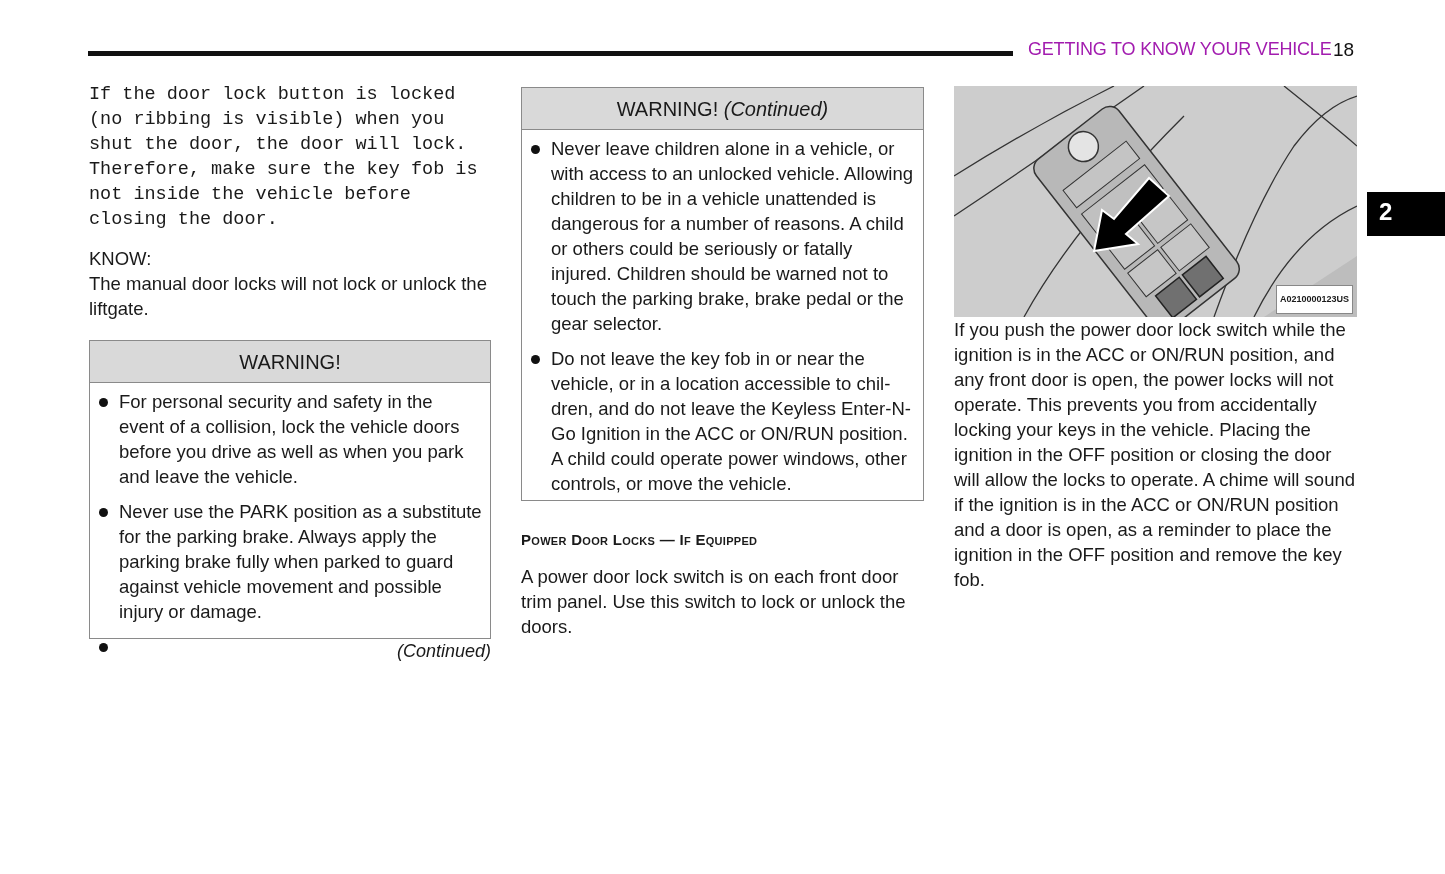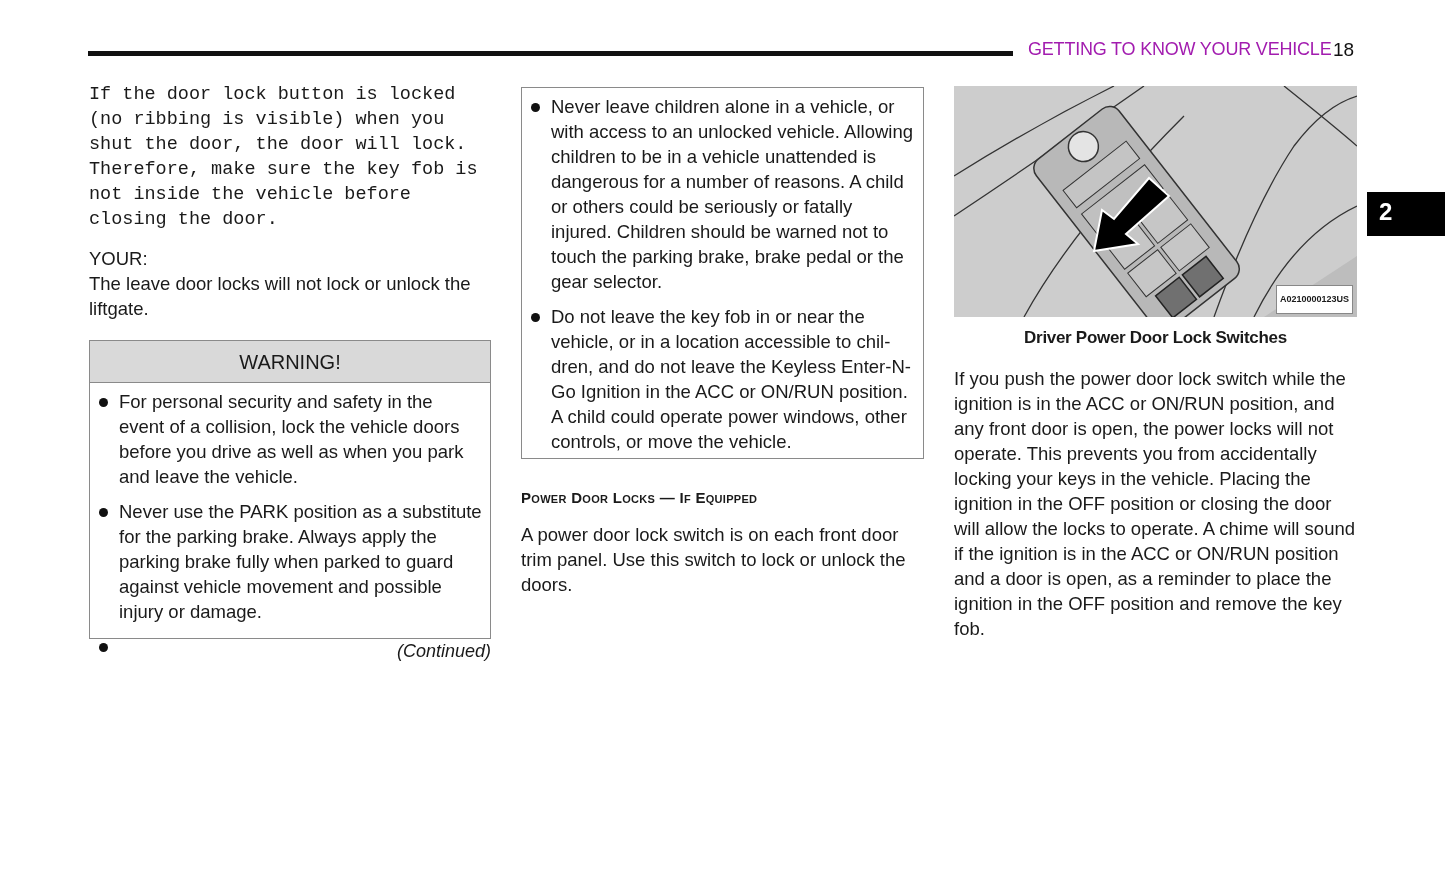--- a/index.html
+++ b/index.html
@@ -34,35 +34,36 @@
 </head>
 <body>
 
 <div class="rule"></div>
 <div class="running-head">GETTING TO KNOW YOUR VEHICLE</div>
 <div class="page-num">18</div>
 <div class="chapter-tab"><span>2</span></div>
 
 <div class="col col1">
   <p class="para1">If the door lock button is locked (no ribbing is visible) when you shut the door, the door will lock. Therefore, make sure the key fob is not inside the vehicle before closing the door.</p>
-  <p class="note-label">YOUR:</p>
-  <p style="margin-bottom:19px;">The leave door locks will not lock or unlock the liftgate.</p>
+  <p class="note-label">KNOW:</p>
+  <p style="margin-bottom:19px;">The manual door locks will not lock or unlock the liftgate.</p>
   <div class="warn">
     <div class="warn-head">WARNING!</div>
     <ul>
       <li><span class="bullet"></span><span>For personal security and safety in the event of a collision, lock the vehicle doors before you drive as well as when you park and leave the vehicle.</span></li>
       <li><span class="bullet"></span><span>Never use the PARK position as a substi­tute for the parking brake. Always apply the parking brake fully when parked to guard against vehicle movement and possible injury or damage.</span></li>
       <li><span class="bullet"></span></li>
     </ul>
   </div>
   <div class="continued">(Continued)</div>
 </div>
 
 <div class="col col2" style="top:87px;">
   <div class="warn">
+    <div class="warn-head"><span>WARNING!</span> <i>(Continued)</i></div>
     <ul>
       <li><span class="bullet"></span><span>Never leave children alone in a vehicle, or with access to an unlocked vehicle. Allowing children to be in a vehicle unat­tended is dangerous for a number of reasons. A child or others could be seriously or fatally injured. Children should be warned not to touch the parking brake, brake pedal or the gear selector.</span></li>
       <li><span class="bullet"></span><span>Do not leave the key fob in or near the vehicle, or in a location accessible to chil­dren, and do not leave the Keyless Enter-N-Go Ignition in the ACC or ON/RUN position. A child could operate power windows, other controls, or move the vehicle.</span></li>
     </ul>
   </div>
   <div class="section-title">Power Door Locks — If Equipped</div>
   <p>A power door lock switch is on each front door trim panel. Use this switch to lock or unlock the doors.</p>
 </div>
 
 <div class="col col3" style="top:86px;">
@@ -87,15 +88,14 @@
         <rect x="184" y="165" width="38" height="30" fill="#c6c6c6" stroke="#333"></rect>
         <rect x="150" y="200" width="30" height="28" fill="#707070" stroke="#222" stroke-width="1.5"></rect>
         <rect x="184" y="200" width="30" height="28" fill="#707070" stroke="#222" stroke-width="1.5"></rect>
       </g>
       <g>
         <polygon points="195,92 215,110 172,148 184,158 140,165 148,124 160,133" fill="#000" stroke="#fff" stroke-width="2"></polygon>
       </g>
     </svg>
     <div class="fig-id">A0210000123US</div>
   </div>
-  <div class="fig-caption">Driver Power Door Lock Switches</div>
   <p>If you push the power door lock switch while the ignition is in the ACC or ON/RUN position, and any front door is open, the power locks will not operate. This prevents you from accidentally locking your keys in the vehicle. Placing the ignition in the OFF position or closing the door will allow the locks to operate. A chime will sound if the ignition is in the ACC or ON/RUN position and a door is open, as a reminder to place the ignition in the OFF position and remove the key fob.</p>
 </div>
 
 </body></html>

